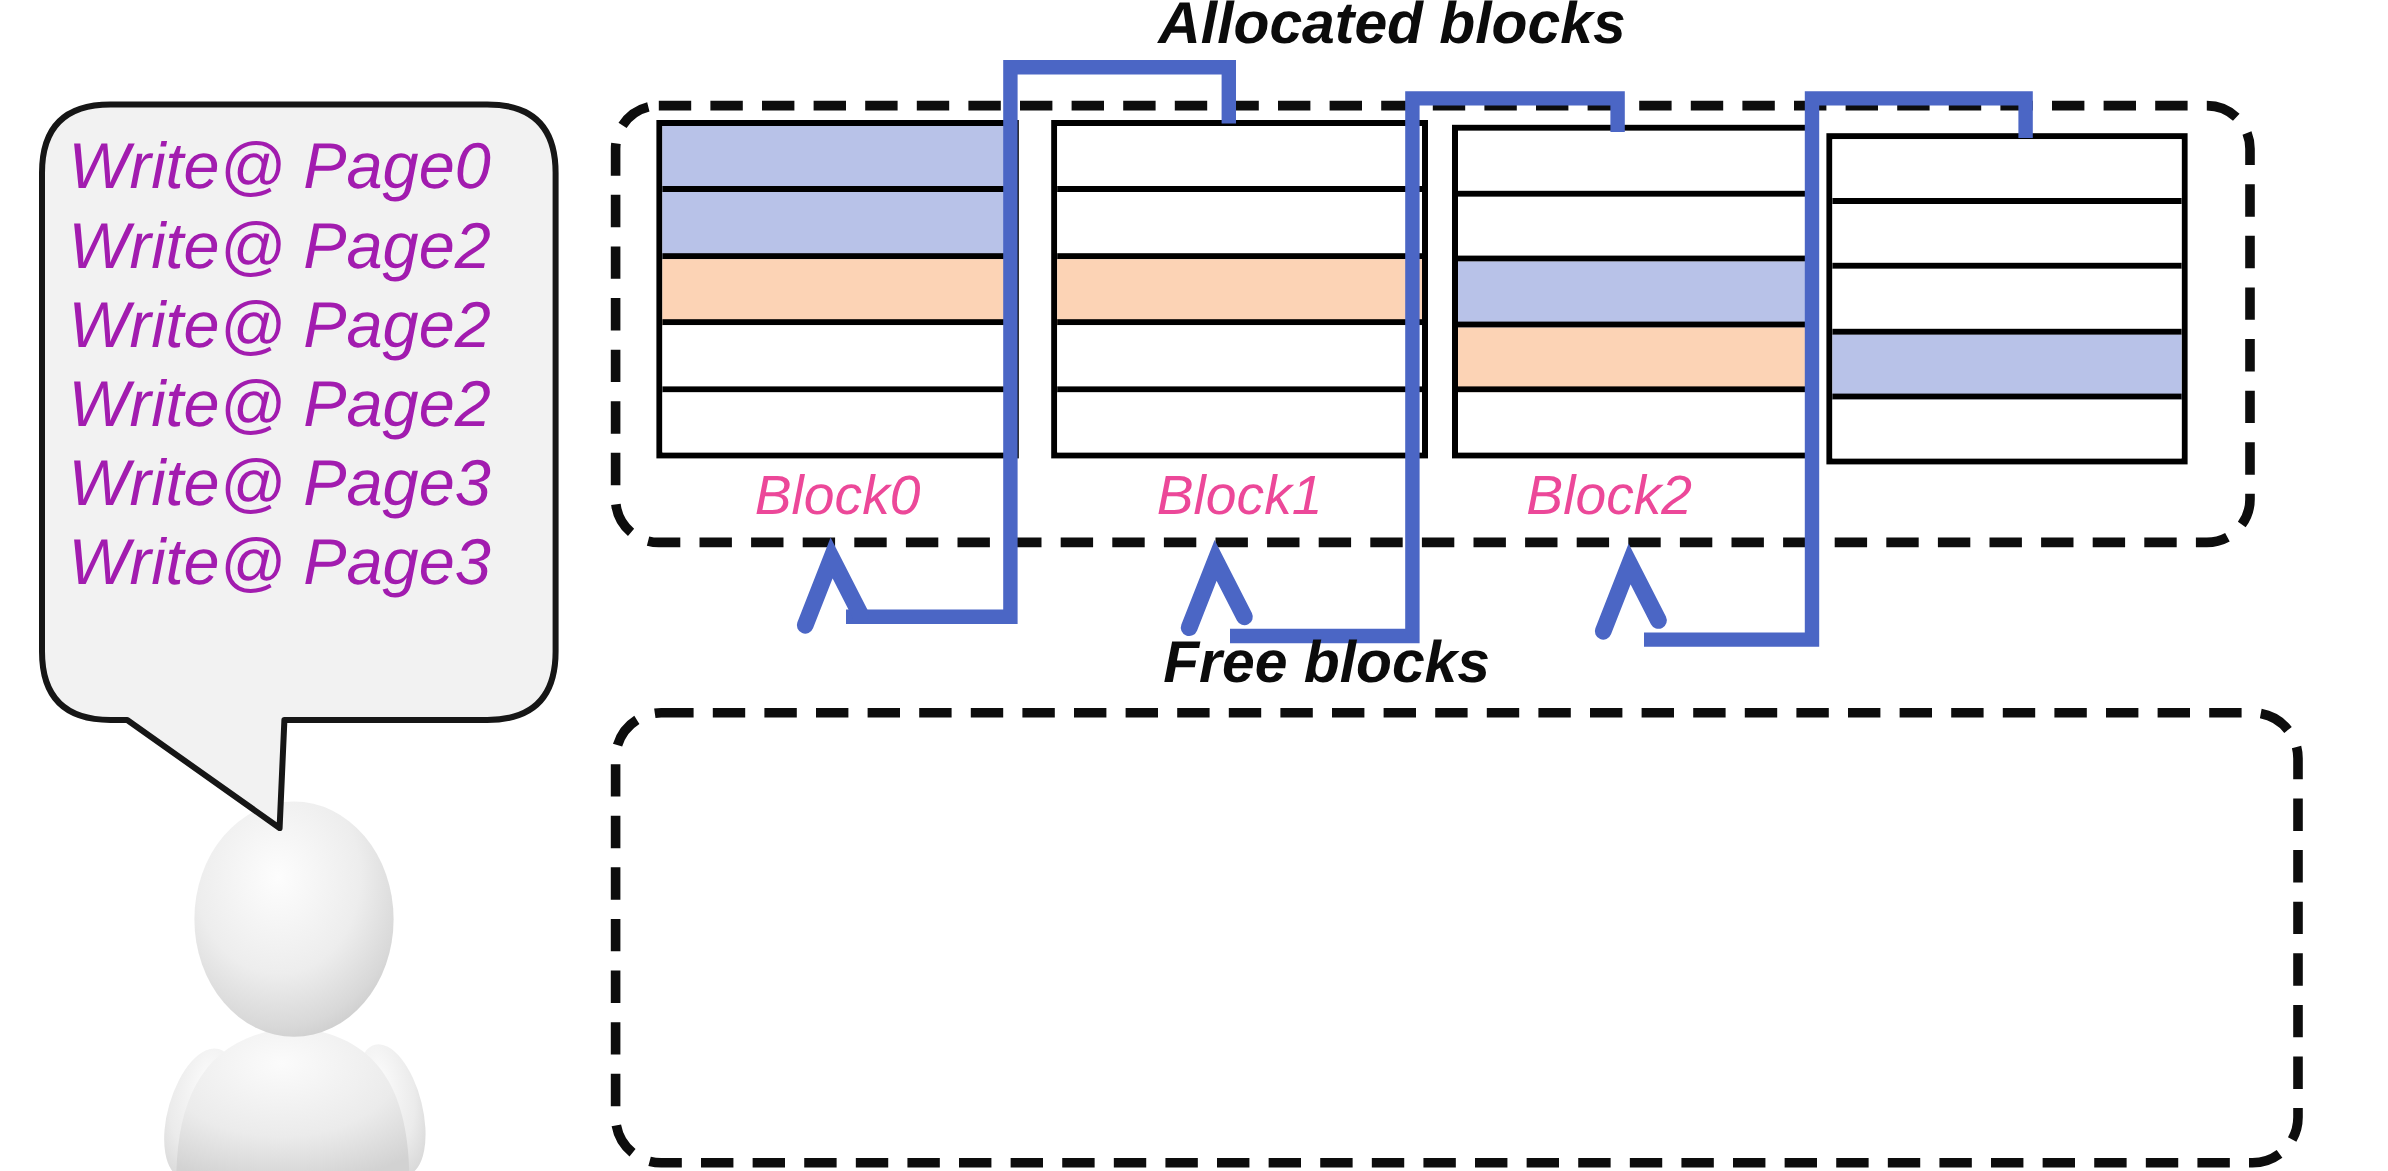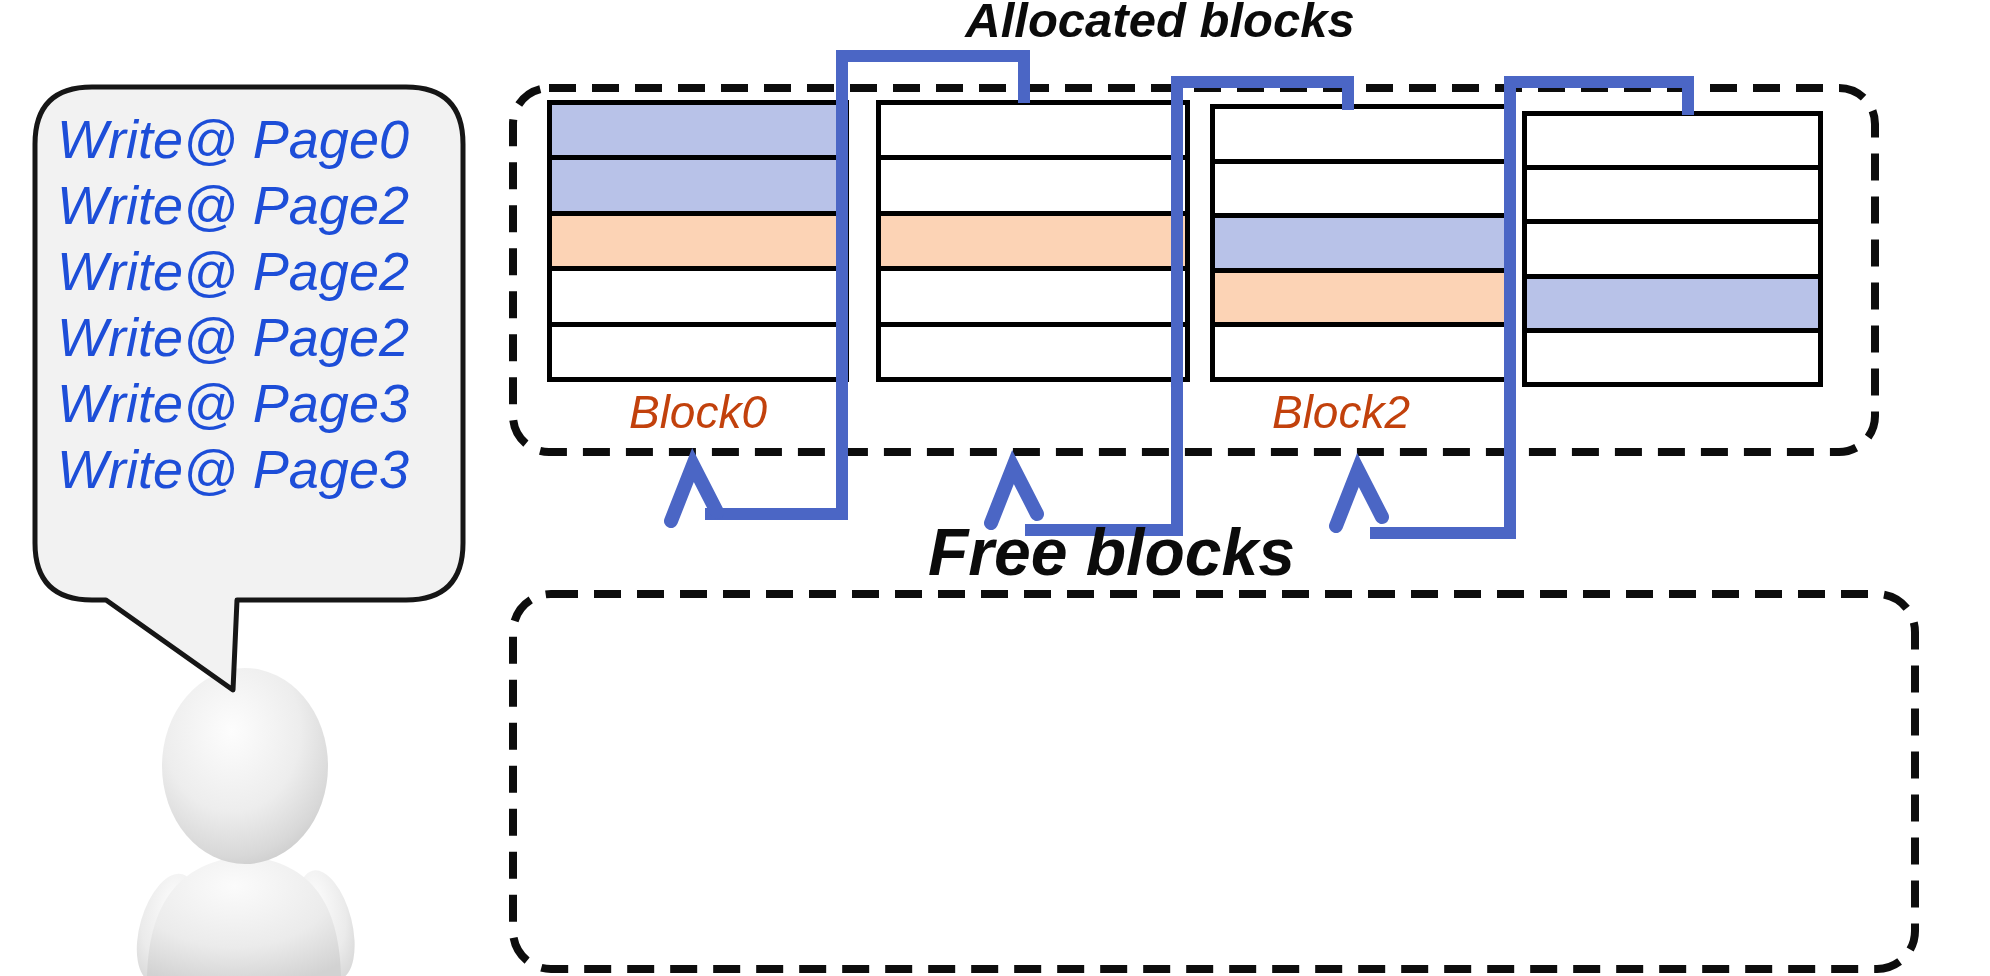--- a/index.html
+++ b/index.html
@@ -14,27 +14,27 @@
 
   
   .big-title{
     position:absolute;
     font-style:italic;font-weight:bold;
     color:#0b0b0b;
     text-align:center;
     white-space:nowrap;
   }
   #title-allocated{left:880px;top:-6px;width:560px;font-size:49px;line-height:52px;}
-  #title-free{left:928px;top:526px;width:355px;font-size:66px;line-height:52px;z-index:40;}
+  #title-free{left:928px;top:526px;width:355px;font-size:49px;line-height:52px;z-index:40;}
 
   
   #bubble-text{
     position:absolute;left:35px;top:92px;width:428px;height:505px;
     padding:14px 0 0 22px;box-sizing:border-box;
-    font-style:italic;font-size:54px;line-height:66px;color:#1d4ed8;
+    font-style:italic;font-size:54px;line-height:66px;color:#a21caf;
     z-index:22;
   }
   .bubble-line{white-space:nowrap;}
 
   
   .block{
     position:absolute;
     border:5px solid #000;
     background:#fff;
     box-sizing:border-box;
@@ -43,21 +43,21 @@
   }
   .page{flex:1 1 0;border-bottom:5px solid #000;box-sizing:border-box;background:#fff;}
   .page:last-child{border-bottom:none;}
   .page[data-color="blue"]{background:#b8c2e8;}
   .page[data-color="orange"]{background:#fcd3b5;}
   .page[data-color="white"]{background:#ffffff;}
 
   .block-label{
     position:absolute;top:384px;height:56px;
     font-style:italic;font-size:46px;line-height:56px;
-    color:#c2410c;text-align:center;
+    color:#ec4899;text-align:center;
     z-index:20;white-space:nowrap;
   }
 
   .layer{position:absolute;left:0;top:0;pointer-events:none;}
 </style>
 </head>
 <body>
 
 <div id="canvas">
 
@@ -129,20 +129,21 @@
 
   <div class="block" style="left:1522px;top:111px;width:301px;height:276px;">
     <div class="page" data-color="white"></div>
     <div class="page" data-color="white"></div>
     <div class="page" data-color="white"></div>
     <div class="page" data-color="blue"></div>
     <div class="page" data-color="white"></div>
   </div>
 
   <div class="block-label" style="left:547px;width:302px;">Block0</div>
+  <div class="block-label" style="left:876px;width:314px;">Block1</div>
   <div class="block-label" style="left:1190px;width:302px;">Block2</div>
 
   <svg class="layer" style="left:0;top:0;z-index:30;" width="1990" height="976" viewBox="0 0 1990 976">
 
     <path d="M 1024,103 V 56 H 842 V 514 H 705" fill="none" stroke="#4b66c5" stroke-width="12"></path>
     <path d="M 671,521 L 693,465 L 717,512" fill="none" stroke="#4b66c5" stroke-width="14" stroke-linecap="round"></path>
 
     <path d="M 1348,110 V 82 H 1177 V 530 H 1025" fill="none" stroke="#4b66c5" stroke-width="12"></path>
     <path d="M 991,523 L 1013,467 L 1037,514" fill="none" stroke="#4b66c5" stroke-width="14" stroke-linecap="round"></path>
 

